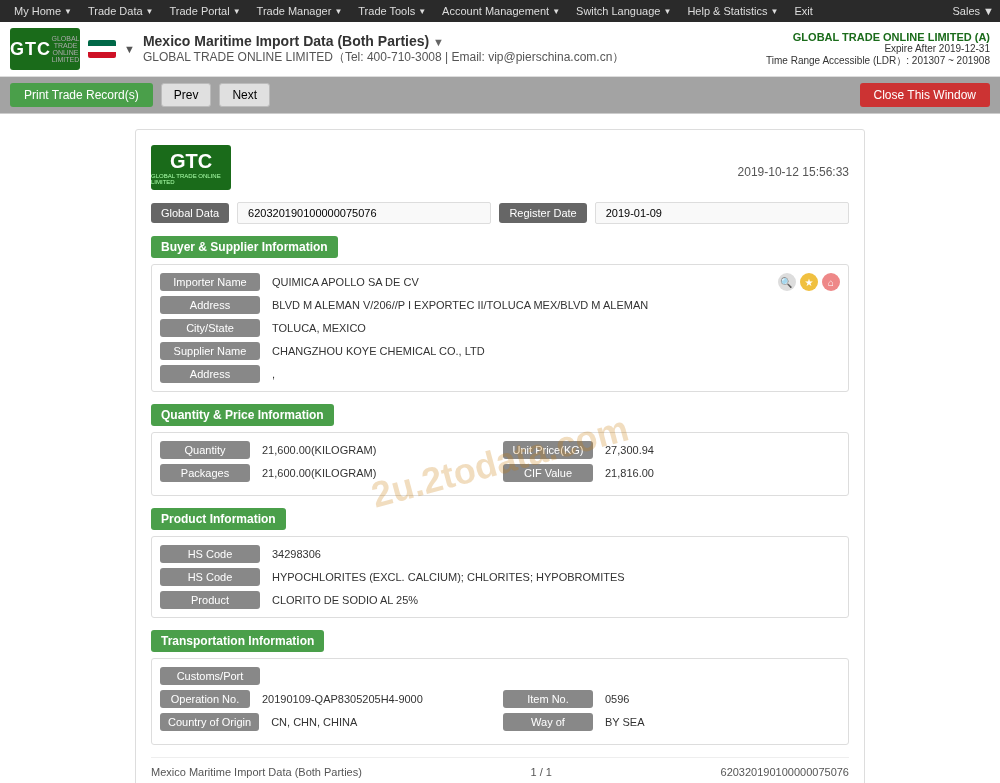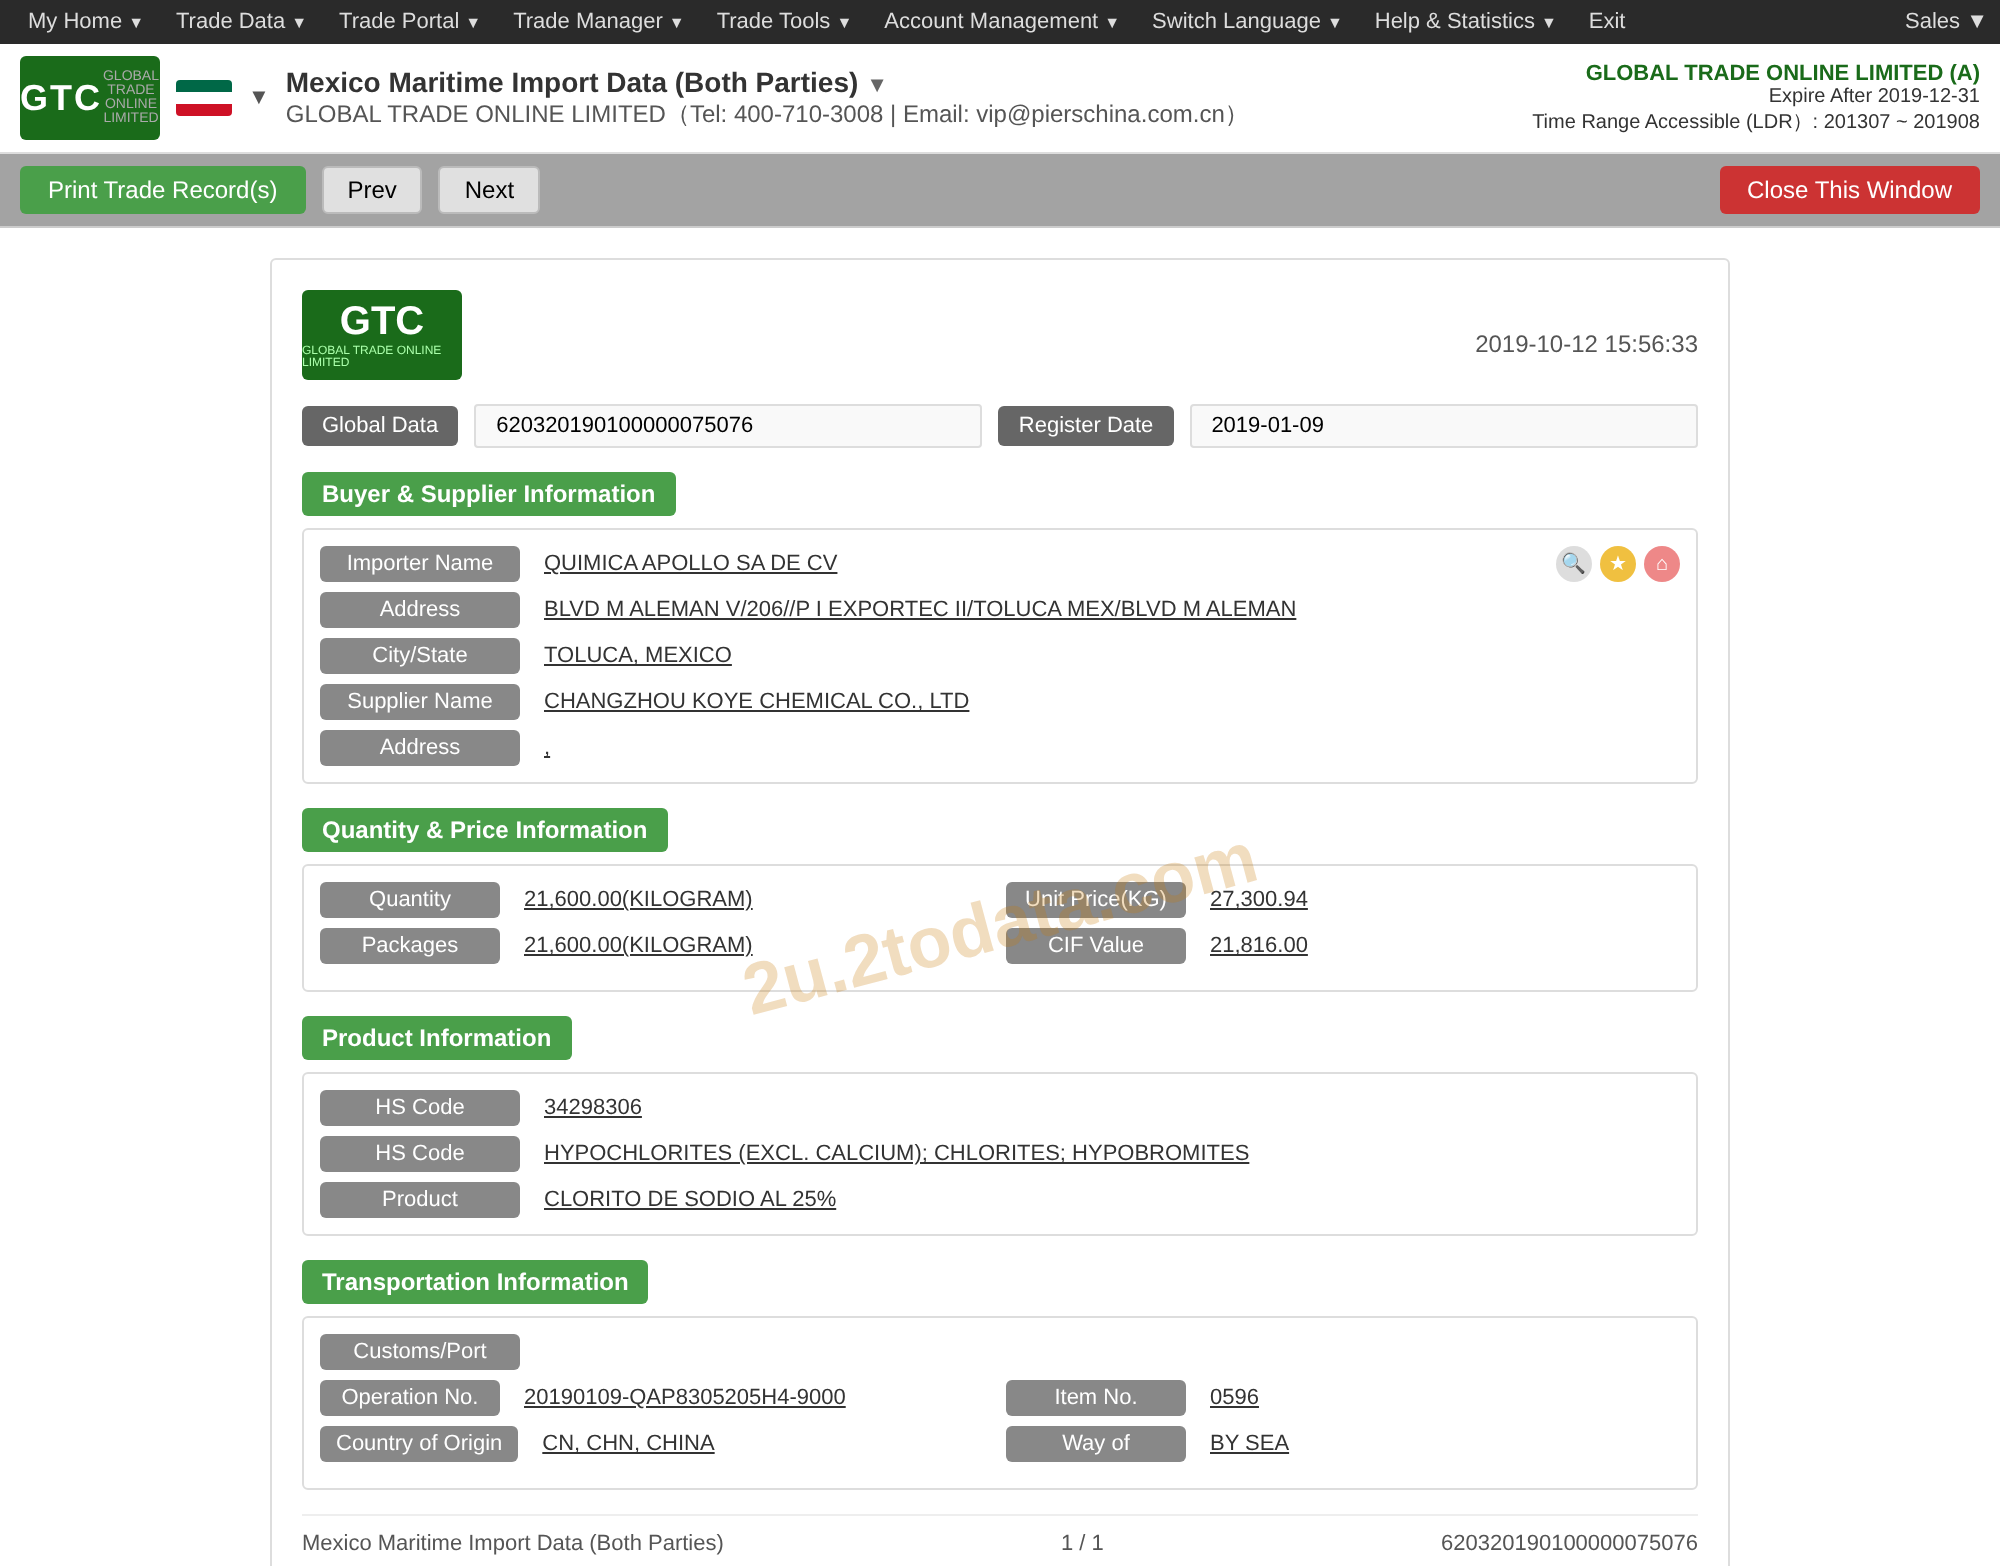--- a/index.html
+++ b/index.html
@@ -211,21 +211,20 @@
       font-size: 11px;
       min-width: 100px;
       text-align: center;
       white-space: nowrap;
     }
     .field-value {
       font-size: 11px;
       color: #333;
       flex: 1;
       padding: 3px 6px;
-      text-decoration: underline;
     }
 
     
     .icon-set {
       display: flex;
       gap: 4px;
       margin-left: 4px;
     }
     .icon-circle {
       width: 18px;

